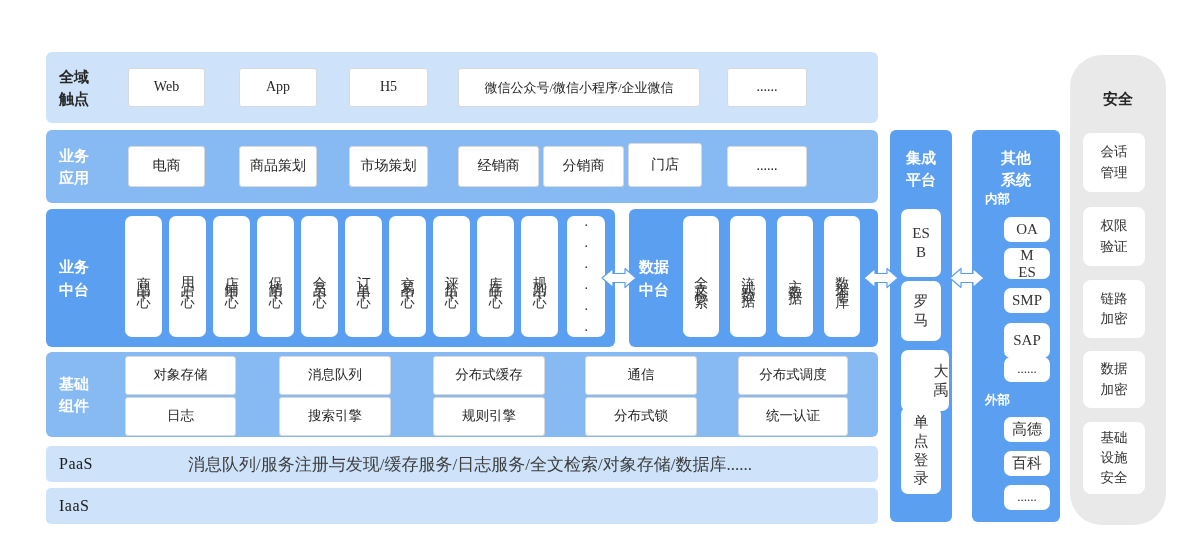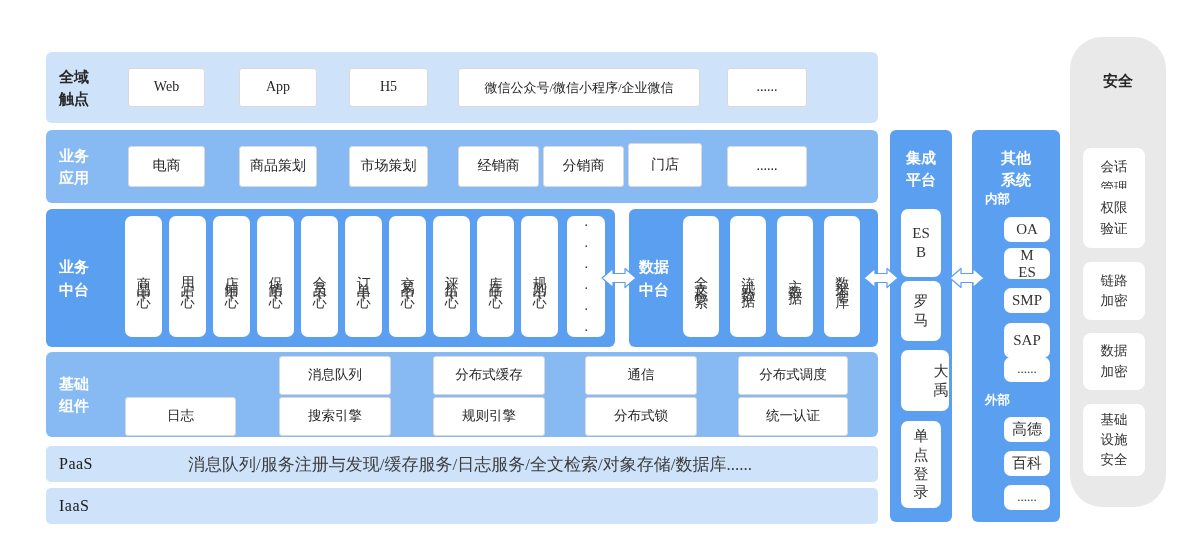--- a/index.html
+++ b/index.html
@@ -140,20 +140,23 @@
     <div class="bbox vtext dc-item" style="left:148px;">
         <span>主数据</span>
       </div>
     <div class="bbox vtext dc-item" style="left:195px;">
         <span>数据仓库</span>
       </div>
   </section>
 
   <section class="panel medium" style="left:46px;top:352px;width:832px;height:85px;">
     <div class="side-label lbl-white">基础组件</div>
+    <div class="wbox fbox" style="left:79px;top:4px;width:109px;">
+        <span>对象存储</span>
+      </div>
     <div class="wbox fbox" style="left:233px;top:4px;width:110px;">
         <span>消息队列</span>
       </div>
     <div class="wbox fbox" style="left:387px;top:4px;width:110px;">
         <span>分布式缓存</span>
       </div>
     <div class="wbox fbox" style="left:539px;top:4px;width:110px;">
         <span>通信</span>
       </div>
     <div class="wbox fbox" style="left:692px;top:4px;width:108px;">
@@ -189,21 +192,21 @@
     <div class="col-head lbl-white" style="top:17px;">集成平台</div>
     <div class="bbox int-box" style="top:79px;height:68px;">
         <span>ESB</span>
       </div>
     <div class="bbox int-box" style="top:151px;height:60px;">
         <span>罗马</span>
       </div>
     <div class="bbox int-box" style="top:220px;height:61px;padding-left:40px;">
         <span>大禹</span>
       </div>
-    <div class="bbox int-box" style="top:291px;height:87px;">
+    <div class="bbox int-box" style="top:277px;height:87px;">
         <span>单点登录</span>
       </div>
   </section>
 
   <section class="panel strong" style="left:972px;top:130px;width:88px;height:392px;">
     <div class="col-head lbl-white" style="top:17px;">其他系统</div>
     <div class="mini-label" style="top:61px;">内部</div>
     <div class="bbox os-box" style="top:87px;height:25px;">
         <span>OA</span>
       </div>
@@ -224,23 +227,23 @@
         <span>高德</span>
       </div>
     <div class="bbox os-box" style="top:321px;height:25px;">
         <span>百科</span>
       </div>
     <div class="bbox os-box" style="top:355px;height:25px;font-size:13px;">
         <span>......</span>
       </div>
   </section>
 
-  <section class="panel gray" style="left:1070px;top:37px;width:96px;height:470px;border-radius:32px;">
+  <section class="panel gray" style="left:1070px;top:55px;width:96px;height:470px;border-radius:32px;">
     <div class="col-head lbl-dark" style="top:34px;width:60px;">安全</div>
-    <div class="bbox sec-box" style="top:78px;height:59px;margin-top:33px;">
+    <div class="bbox sec-box" style="top:78px;height:59px;">
         <span>会话管理</span>
       </div>
     <div class="bbox sec-box" style="top:152px;height:59px;">
         <span>权限验证</span>
       </div>
     <div class="bbox sec-box" style="top:225px;height:58px;">
         <span>链路加密</span>
       </div>
     <div class="bbox sec-box" style="top:296px;height:57px;">
         <span>数据加密</span>

